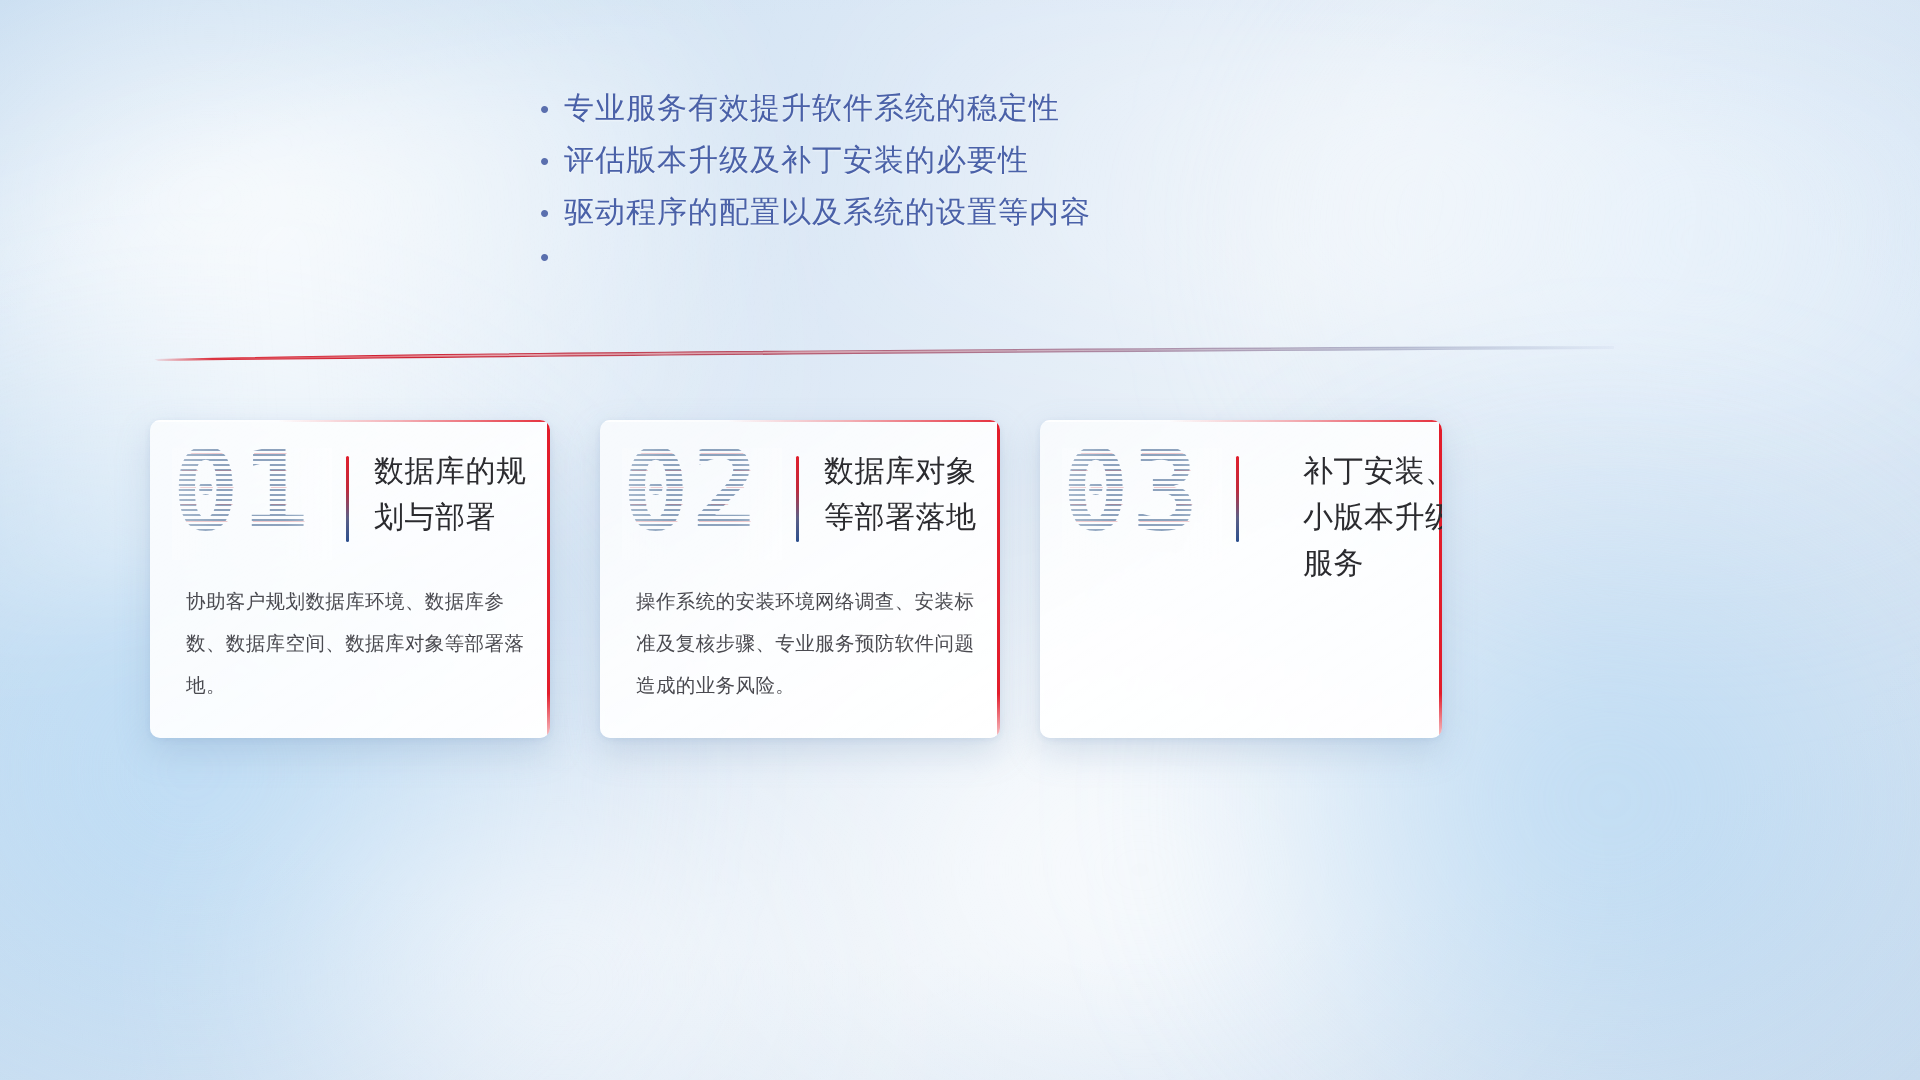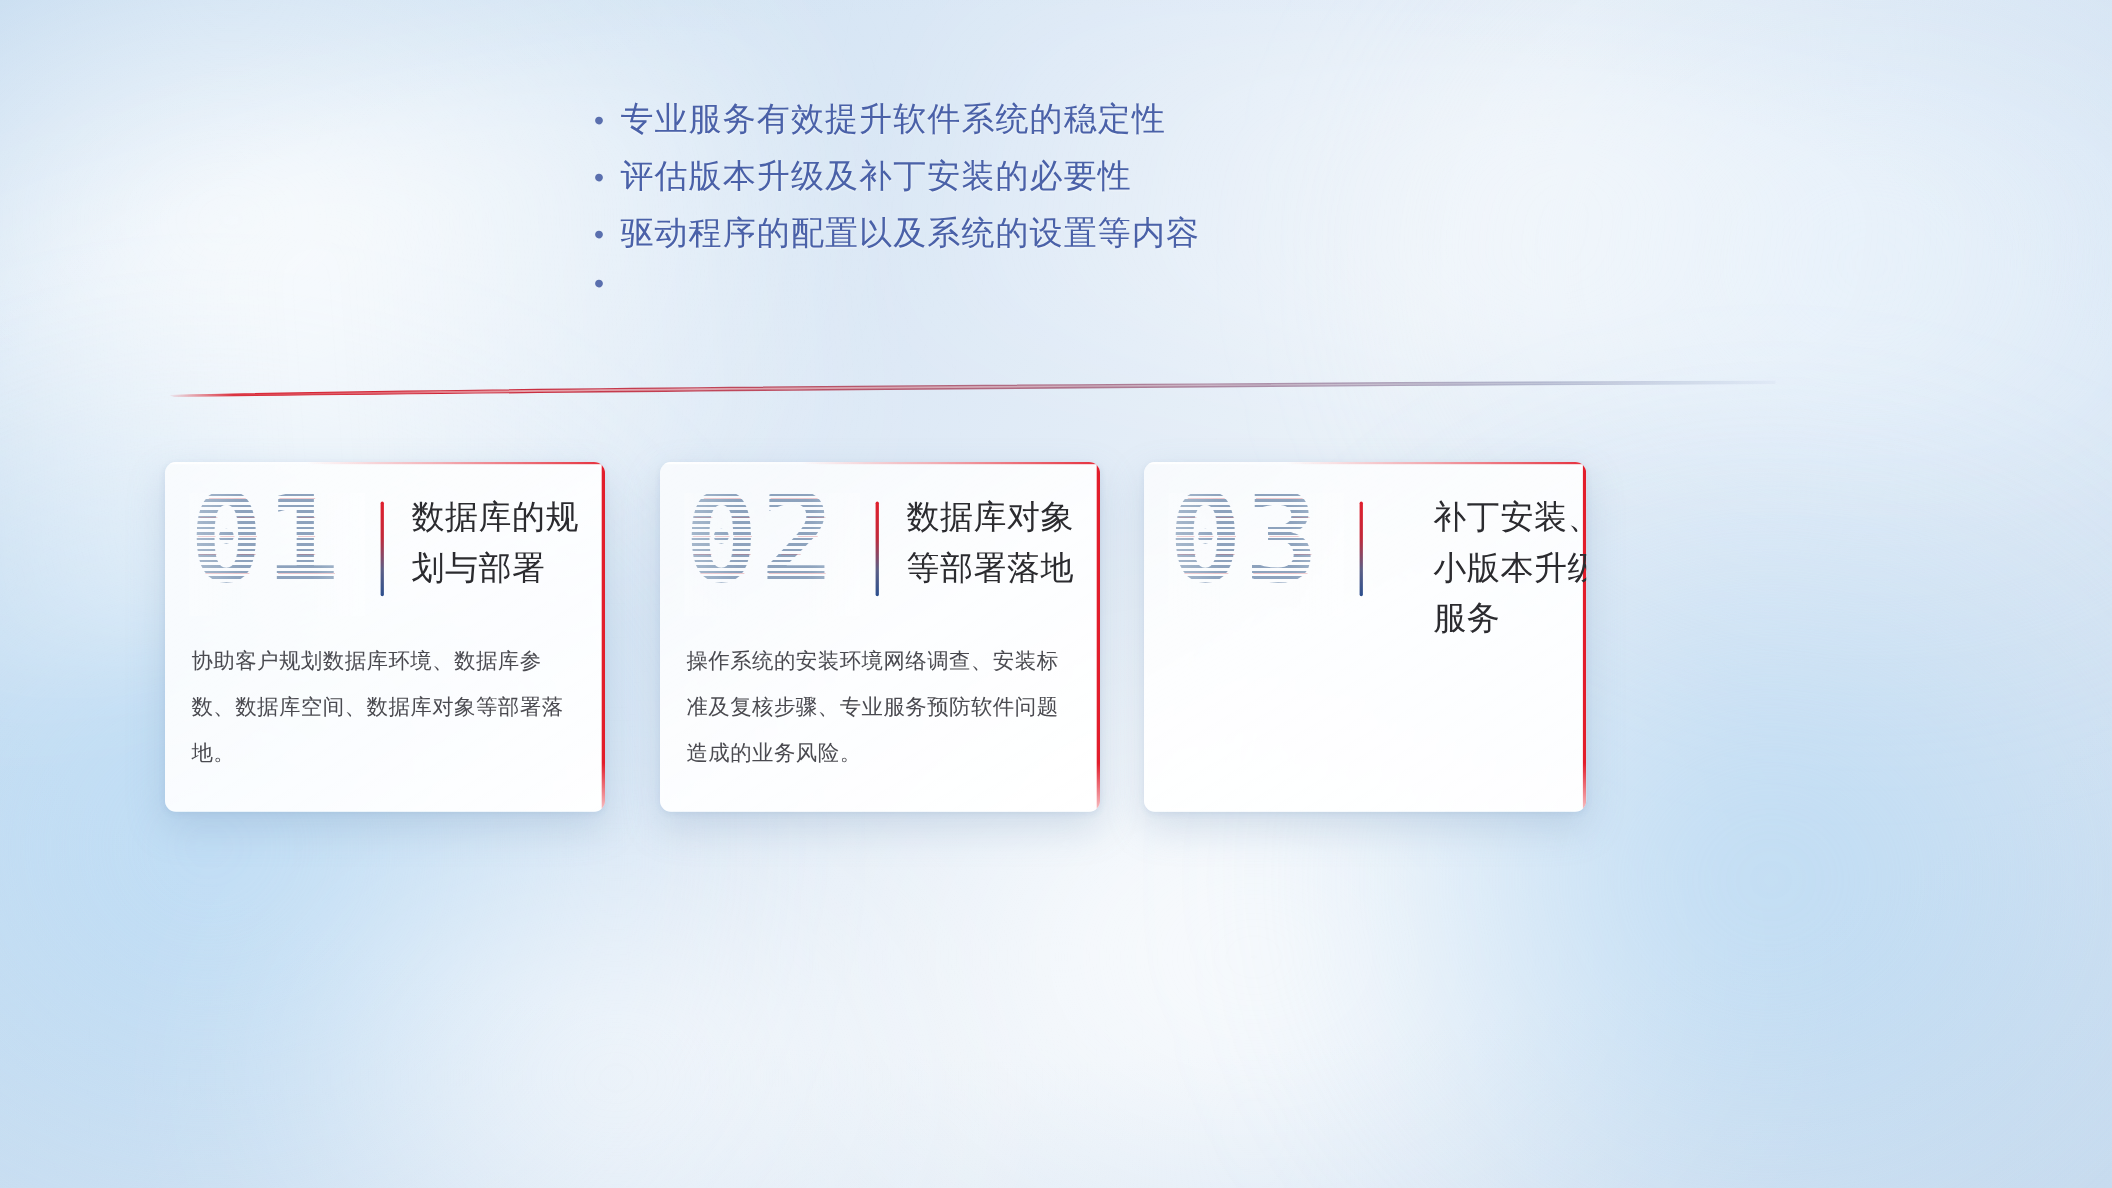--- a/index.html
+++ b/index.html
@@ -140,21 +140,21 @@
   
   .card-title{
     position:absolute;left:224px;top:28px;width:160px;
     font-size:30px;line-height:46px;color:#2b2b2f;font-weight:500;
     letter-spacing:.5px;
   }
   .card-3 .card-title{width:170px;margin-left:39px;}
 
   
   .card-body{
-    position:absolute;left:24px;top:160px;width:346px;
+    position:absolute;left:36px;top:160px;width:346px;
     font-size:19.5px;line-height:42px;color:#4a4a50;letter-spacing:.4px;
   }
   .card-3 .card-body{left:24px;width:356px;}
 </style>
 </head>
 <body>
 
 <div id="stage">
 
   <div class="bg-base"></div>

